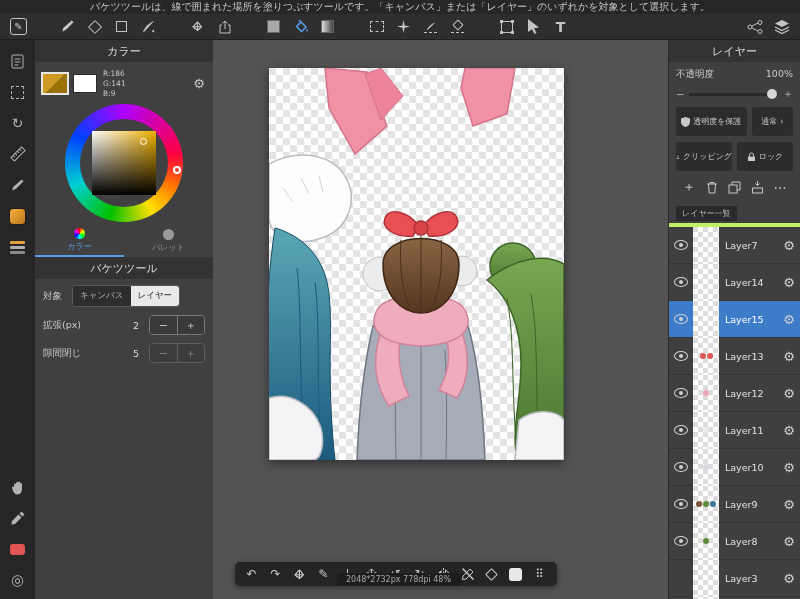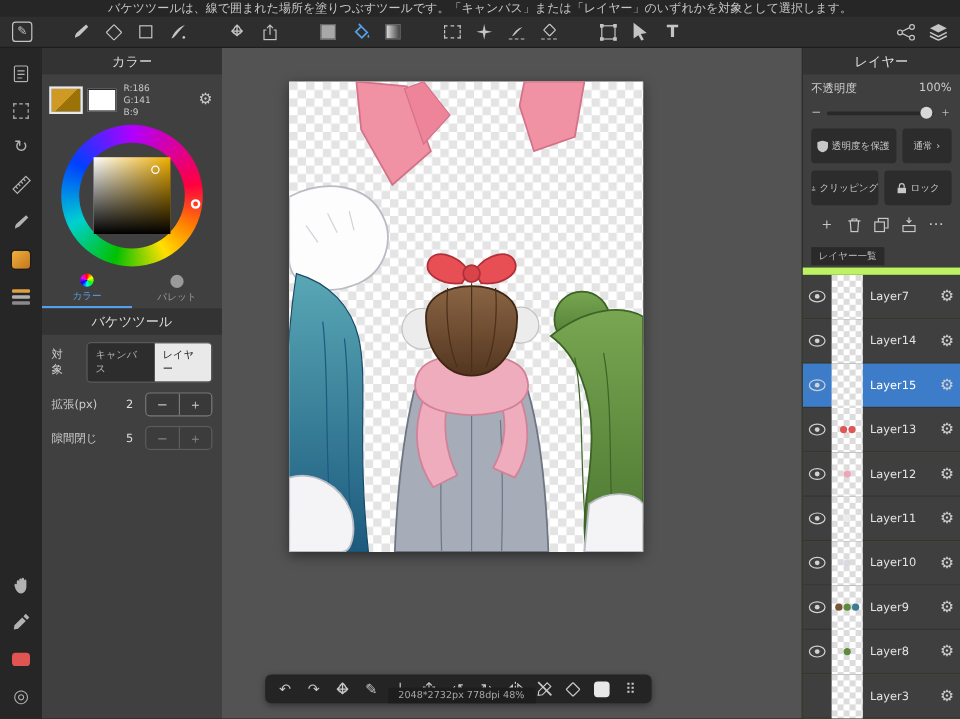--- a/index.html
+++ b/index.html
@@ -32,21 +32,21 @@
   .main{display:flex;height:559px}
   .strip{width:35px;background:#262626;display:flex;flex-direction:column;align-items:center;padding:10px 0 8px;gap:9px}
   .sb{width:24px;height:22px;display:flex;align-items:center;justify-content:center;color:#b2b2b2;font-size:14px;flex:0 0 auto}
   .grow{flex:1}
   .chip{width:17px;height:17px;border-radius:4px;background:linear-gradient(135deg,#f2b03c,#c1761d);border:1px solid #1d1d1d}
   .mats{width:15px;height:13px;display:flex;flex-direction:column;justify-content:space-between}
   .mats span{height:3px;border-radius:1px}
   .bubble{width:15px;height:11px;background:#e05552;border-radius:3px;position:relative}
   .bubble::after{content:"";position:absolute;left:3px;bottom:-4px;border:4px solid transparent;border-top-color:#e05552;border-right-width:0;border-left-width:3px}
   
-  .panel-left{width:150px;background:#404040;display:flex;flex-direction:column}
+  .panel-left{width:178px;background:#404040;display:flex;flex-direction:column}
   .sec-h{height:22px;background:#333;display:flex;align-items:center;justify-content:center;font-size:11px;color:#ddd;flex:0 0 auto}
   .color-row{display:flex;align-items:center;gap:6px;padding:7px 8px 3px 8px}
   .swatch{width:24px;height:19px;flex:0 0 auto}
   .sw-fg{background:linear-gradient(135deg,#cf9a23 0 50%,#9a7208 50%);outline:2px solid #e8e8e8}
   .sw-bg{background:#fff;border:1px solid #2a2a2a}
   .rgb{font-size:7.5px;line-height:1.3;color:#c8c8c8;flex:1}
   .gear{font-size:13px;color:#c8c8c8}
   .wheel-wrap{position:relative;width:118px;height:118px;margin:3px auto 3px}
   .hue{position:absolute;inset:0;border-radius:50%;
        background:conic-gradient(from 0deg,#b000ff,#ff0040 80deg,#ff8000 118deg,#ffe000 150deg,#00c000 195deg,#00d0d0 245deg,#0040ff 300deg,#b000ff 360deg)}
@@ -89,21 +89,21 @@
   .slider{display:flex;align-items:center;gap:5px;color:#bbb;font-size:10px}
   .track{flex:1;height:3px;background:#282828;border-radius:2px;position:relative}
   .thumbk{position:absolute;right:1px;top:-3.5px;width:10px;height:10px;border-radius:50%;background:#d8d8d8}
   .btn-row{display:flex;gap:5px}
   .rbtn{flex:1;height:29px;background:#2c2c2c;border-radius:3px;display:flex;align-items:center;justify-content:center;gap:3px;
         font-size:8px;color:#c8c8c8;white-space:nowrap;overflow:hidden}
   .rbtn.wide{flex:1.7}
   .icons-row{display:flex;align-items:center;justify-content:space-between;padding:2px 4px 0;color:#c8c8c8}
   .irb{display:flex;align-items:center;justify-content:center;width:18px;height:16px;font-size:13px}
   .list-tag{align-self:flex-start;background:#2a2a2a;color:#bbb;font-size:8px;padding:2px 6px;margin:5px 0 0 0}
-  .layers{flex:1;overflow:hidden;border-top:6px solid #bef264;background:#4d7c0f}
+  .layers{flex:1;overflow:hidden;border-top:4px solid #bef264;background:#c2410c}
   .lrow{height:37px;display:flex;align-items:center;background:#3f3f3f;border-bottom:1px solid #343434}
   .lrow.selected{background:#3d7cc9}
   .lrow.selected .lname{color:#fff}
   .eye-btn{width:24px;display:flex;justify-content:center;flex:0 0 auto}
   .eye{width:14px;height:10px;border:1.3px solid #d2d2d2;border-radius:50%;position:relative}
   .eye::after{content:"";position:absolute;left:50%;top:50%;transform:translate(-50%,-50%);width:4px;height:4px;border-radius:50%;background:#d2d2d2}
   .thumb-box{width:26px;height:37px;flex:0 0 26px;display:flex;flex-wrap:wrap;align-items:center;justify-content:center;gap:1px;
              background:conic-gradient(#fff 90deg,#dcdcdc 90deg 180deg,#fff 180deg 270deg,#dcdcdc 270deg);background-size:10px 10px}
   .dot{width:6px;height:6px;border-radius:50%}
   .lname{flex:1;font-size:9.5px;color:#e2e2e2;padding-left:6px;overflow:hidden}

